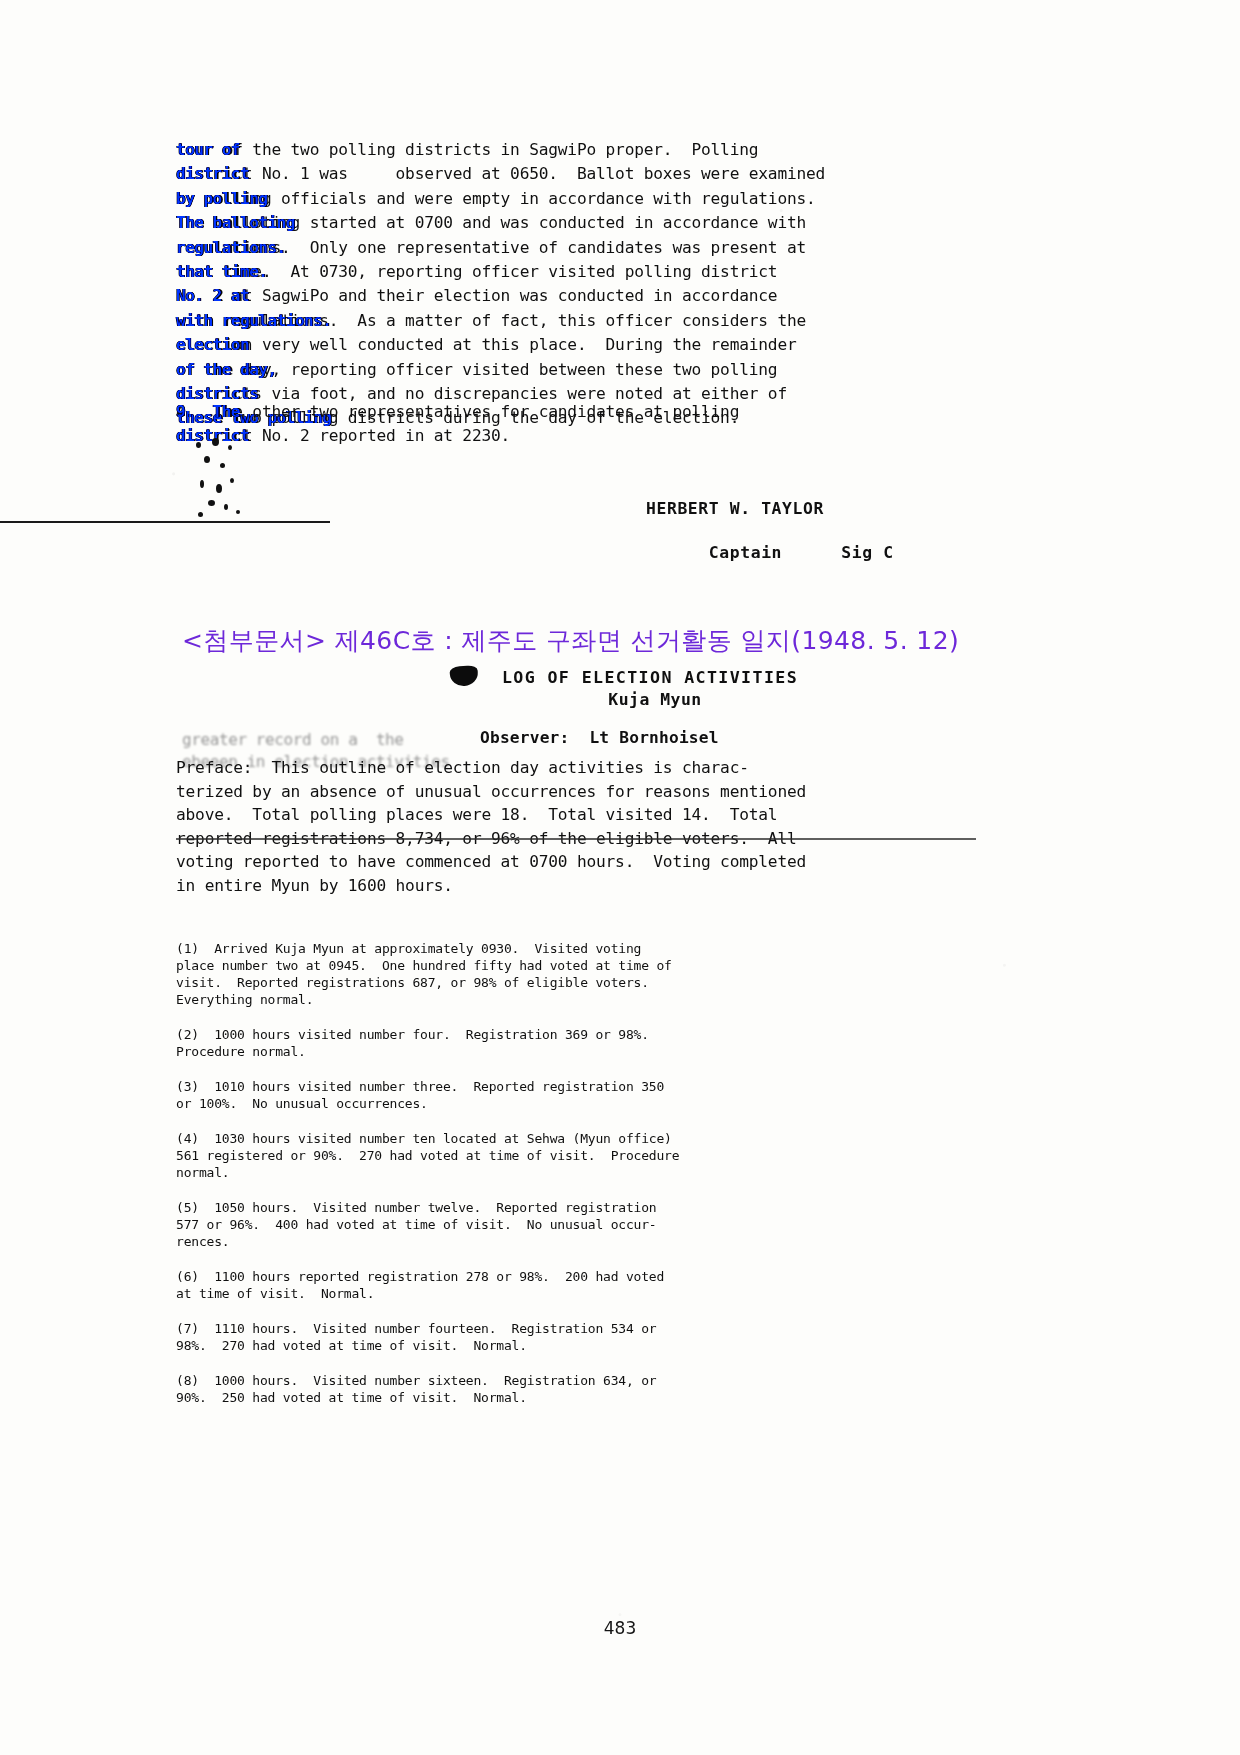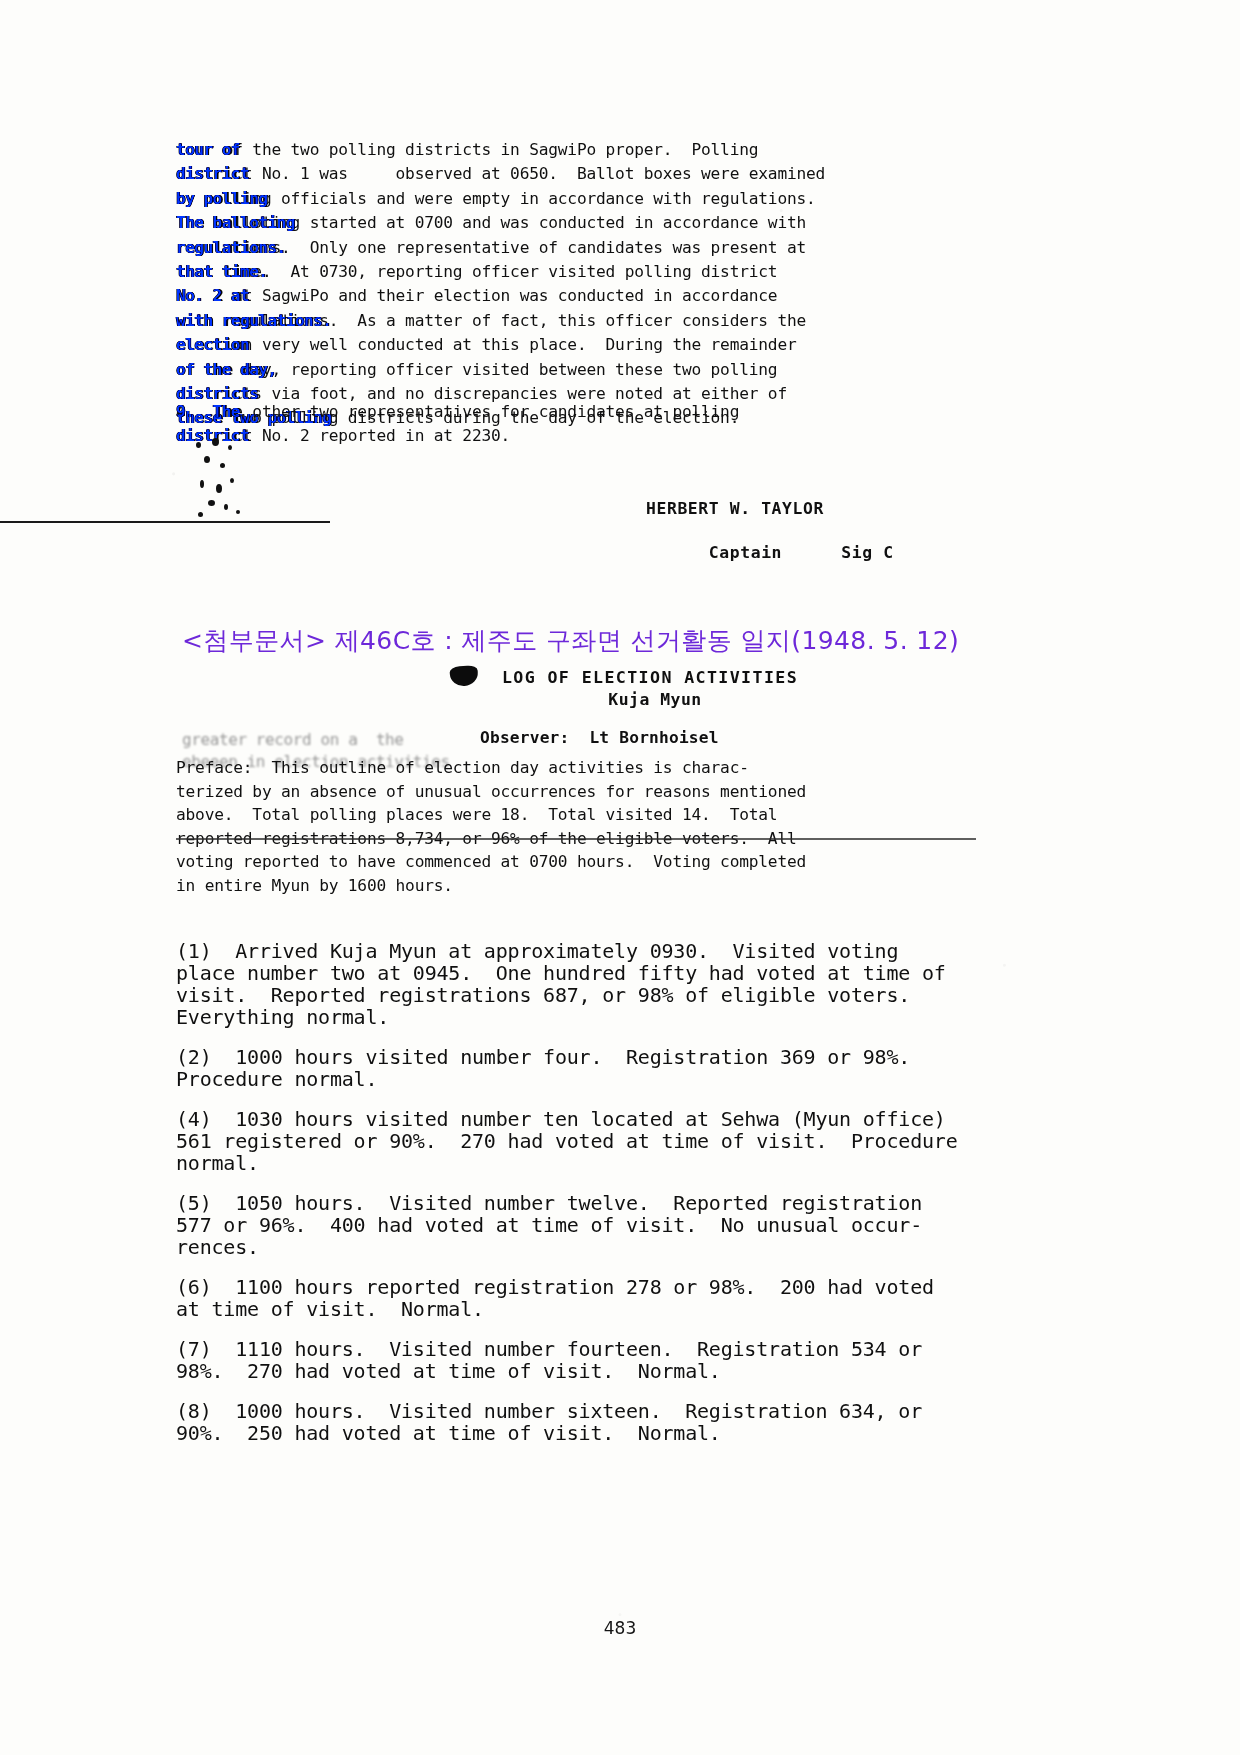--- a/index.html
+++ b/index.html
@@ -197,21 +197,21 @@
   }
 
   
   #entries {
     position: absolute;
     left: 176px;
     top: 940px;
     width: 830px;
   }
   .entry { margin-bottom: 18px; }
-  .entry .typed { font-size: 20px; line-height: 22px; }
+  .entry .typed { font-size: 13px; line-height: 17px; }
 
   
   #page-number {
     position: absolute;
     left: 0;
     top: 1618px;
     width: 1240px;
     text-align: center;
     font-family: "DejaVu Sans", sans-serif;
     font-size: 17px;
@@ -314,20 +314,24 @@
         <div class="typed">(1)  Arrived Kuja Myun at approximately 0930.  Visited voting
 place number two at 0945.  One hundred fifty had voted at time of
 visit.  Reported registrations 687, or 98% of eligible voters.
 Everything normal.</div>
       </div>
     <div class="entry">
         <div class="typed">(2)  1000 hours visited number four.  Registration 369 or 98%.
 Procedure normal.</div>
       </div>
     <div class="entry">
+        <div class="typed">(3)  1010 hours visited number three.  Reported registration 350
+or 100%.  No unusual occurrences.</div>
+      </div>
+    <div class="entry">
         <div class="typed">(4)  1030 hours visited number ten located at Sehwa (Myun office)
 561 registered or 90%.  270 had voted at time of visit.  Procedure
 normal.</div>
       </div>
     <div class="entry">
         <div class="typed">(5)  1050 hours.  Visited number twelve.  Reported registration
 577 or 96%.  400 had voted at time of visit.  No unusual occur-
 rences.</div>
       </div>
     <div class="entry">

